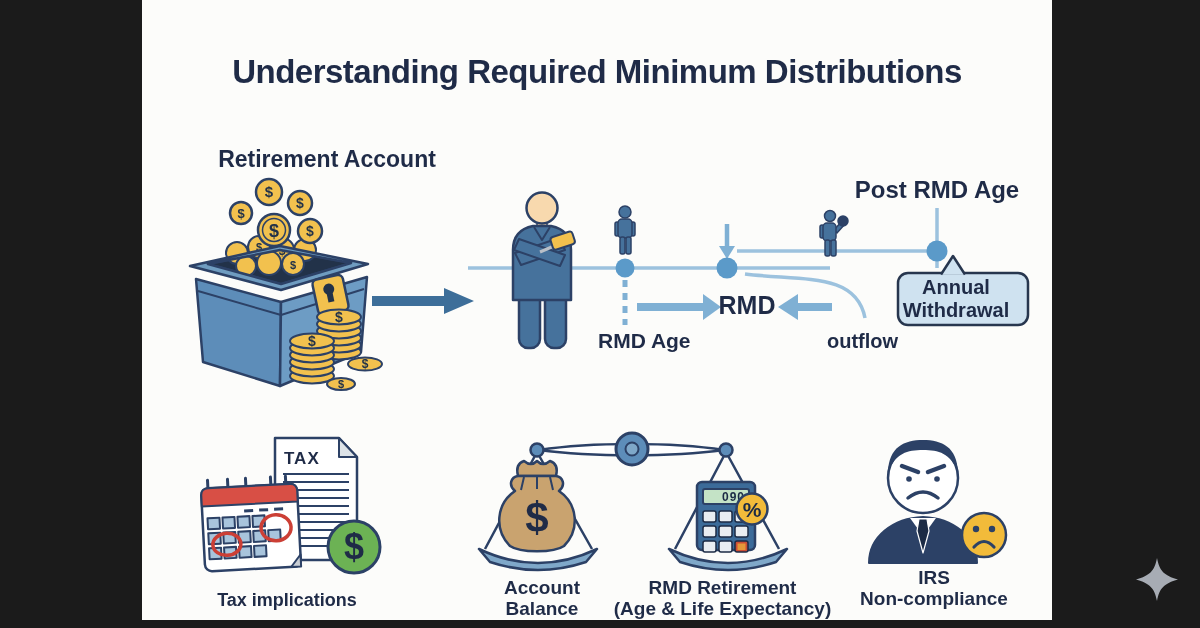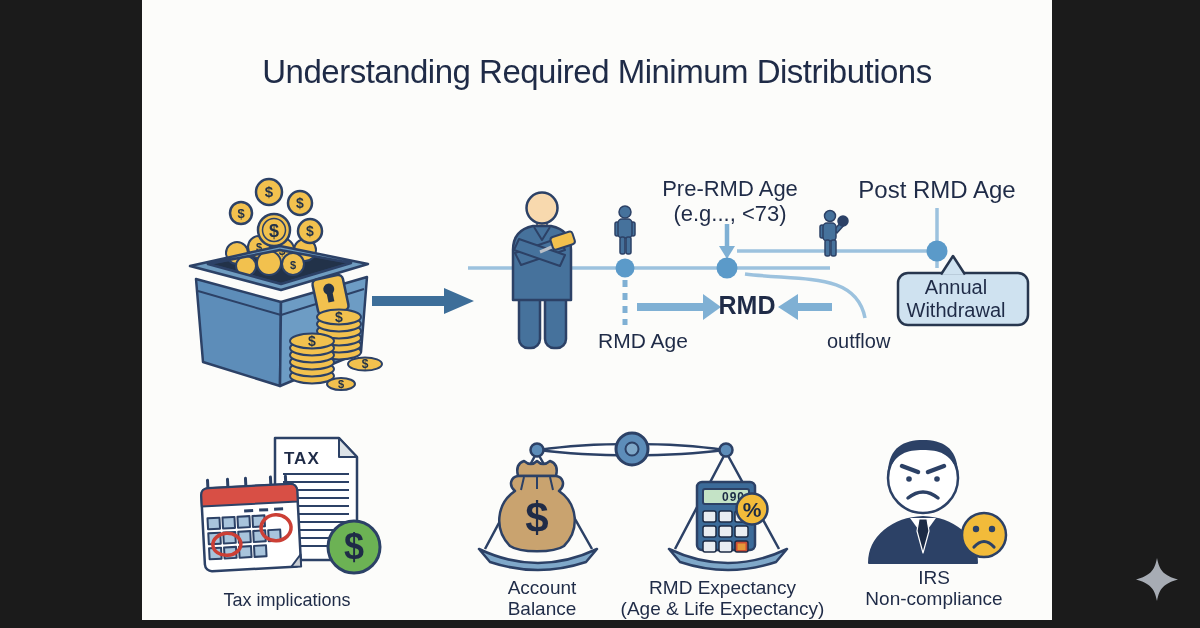--- a/index.html
+++ b/index.html
@@ -1,20 +1,20 @@
 <!DOCTYPE html>
 <html style="--letterbox: #1b1b1b; --canvas: #fcfcfa; --navy-text: #1f2b47; --outline-navy: #2c4166; --steel-blue: #3d6e99; --figure-blue: #46729c; --line-blue: #9cc2de; --dot-blue: #5b9ac9; --arrow-blue: #7fb0d4; --gold: #f2c14e; --box-face-left: #5d8db9; --box-face-right: #6d9cc4; --box-rim: #6f9cc0; --box-interior: #223249; --callout-fill: #cfe2f0; --green-coin: #6cb254; --calendar-red: #d84f45; --circle-red: #cc3f35; --grid-blue: #a8c4dc; --bag-tan: #c9a36f; --pan-blue: #7fa8c9; --calc-body: #3c6b99; --calc-display: #c4e3c6; --calc-red-btn: #cc4e35; --badge-yellow: #f2bb3a; --skin: #f8d9ae; --sparkle-gray: #a7acb4;"><head>
 <meta charset="utf-8">
 <style>
   html,body{margin:0;padding:0;background:#000;}
   .stage{position:relative;width:1200px;height:628px;background:var(--letterbox,#1b1b1b);overflow:hidden;
          font-family:"Liberation Sans",sans-serif;}
   .canvas{position:absolute;left:142px;top:0;width:910px;height:620px;background:var(--canvas,#fcfcfa);}
   .art{position:absolute;left:0;top:0;width:910px;height:620px;}
-  .label{position:absolute;font-weight:400;color:var(--navy-text,#1f2b47);text-align:center;line-height:1.15;}
+  .label{position:absolute;font-weight:700;color:var(--navy-text,#1f2b47);text-align:center;line-height:1.15;}
   .title{left:0;width:910px;top:50px;font-size:33px;line-height:43px;letter-spacing:-0.5px;}
   .retirement-label{left:25px;width:320px;top:146px;font-size:23px;}
   .pre-rmd-label{left:488px;width:200px;top:176px;font-size:22px;line-height:25px;}
   .post-rmd-label{left:695px;width:200px;top:176px;font-size:24px;}
   .rmd-age-label{left:456px;width:180px;top:329px;font-size:21px;line-height:24px;text-align:left;}
   .rmd-label{left:564px;width:82px;top:291px;font-size:25px;font-weight:800;}
   .smaller-outflow-label{left:685px;width:150px;top:330px;font-size:20px;line-height:23px;text-align:left;}
   .annual-text{left:756px;top:273px;width:116px;height:52px;display:flex;flex-direction:column;
                align-items:center;justify-content:center;font-size:20px;line-height:23px;}
   .tax-label{left:45px;width:200px;top:590px;font-size:18px;text-align:center;}
@@ -250,43 +250,40 @@
         <circle cx="842" cy="535" r="22" fill="var(--badge-yellow)" stroke="var(--outline-navy)" stroke-width="2.5"></circle>
         <circle cx="834" cy="529" r="3.2" fill="var(--outline-navy)"></circle>
         <circle cx="850" cy="529" r="3.2" fill="var(--outline-navy)"></circle>
         <path d="M832,547 Q842,536 852,547" fill="none" stroke="var(--outline-navy)" stroke-width="3.2" stroke-linecap="round"></path>
       </g>
     </svg>
 
     <div class="label title">
       <div>Understanding Required Minimum Distributions</div>
     </div>
-    <div class="label pre-rmd-label">
-      <div>Pre-RMD Age</div>
-      <div>(e.g..., &lt;73)</div>
-    </div>
+    <div class="label retirement-label">Retirement Account</div>
     <div class="label post-rmd-label">Post RMD Age</div>
     <div class="label rmd-age-label">
       <div>RMD Age</div>
     </div>
     <div class="label rmd-label">RMD</div>
     <div class="label smaller-outflow-label">
       <div>outflow</div>
     </div>
     <div class="label annual-text">
       <div>Annual</div>
       <div>Withdrawal</div>
     </div>
     <div class="label tax-label">Tax implications</div>
     <div class="label balance-label">
       <div>Account</div>
       <div>Balance</div>
     </div>
     <div class="label calc-label">
-      <div>RMD Expectancy</div>
+      <div>RMD Retirement</div>
       <div>(Age &amp; Life Expectancy)</div>
     </div>
     <div class="label irs-label">
       <div>IRS</div>
       <div>Non-compliance</div>
     </div>
   </div>
 
   <svg class="sparkle" viewBox="0 0 46 44">
     <path d="M23,0 C25.5,13 30,17.5 44,21.5 C30,25.5 25.5,30 23,43 C20.5,30 16,25.5 2,21.5 C16,17.5 20.5,13 23,0 Z" fill="var(--sparkle-gray)"></path>

